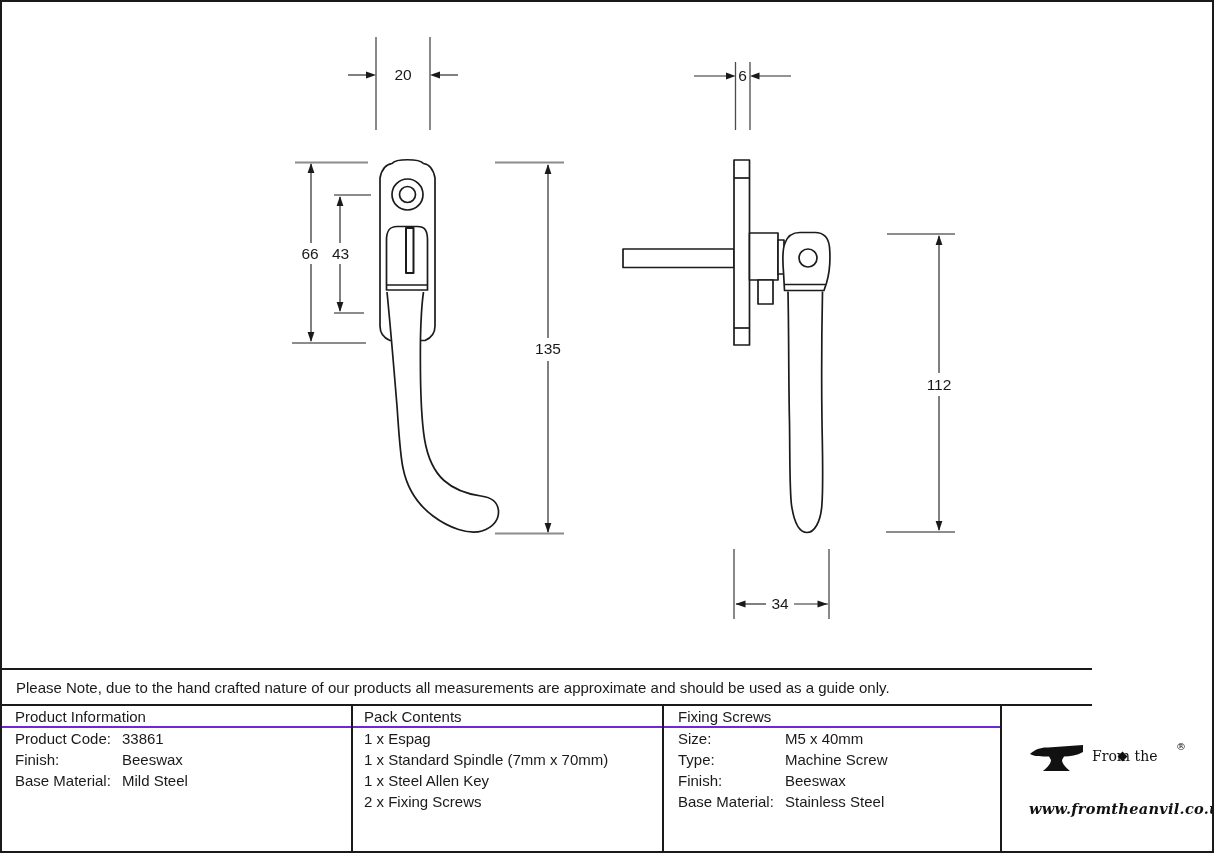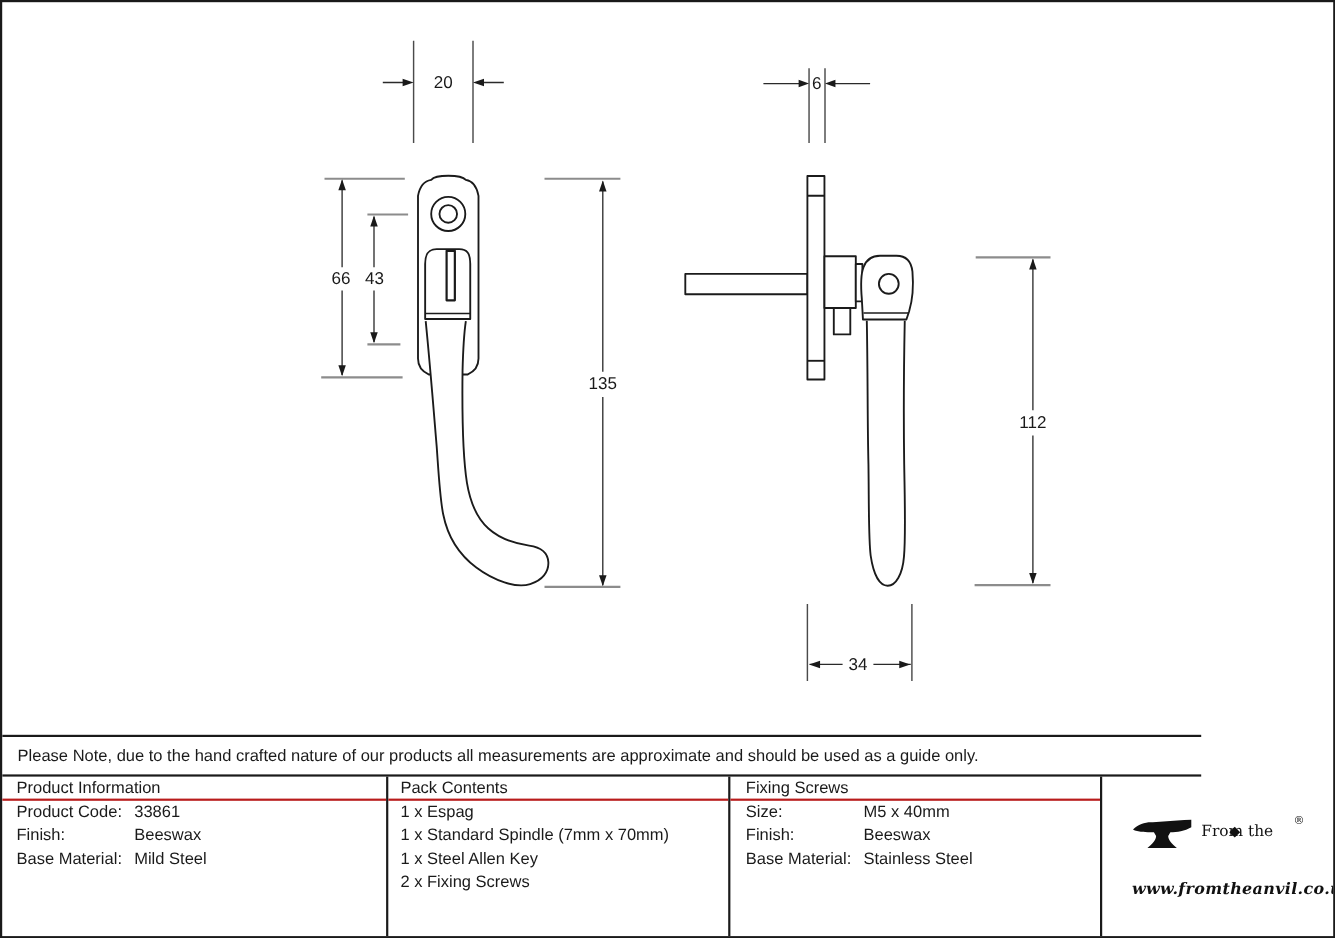--- a/index.html
+++ b/index.html
@@ -16,21 +16,21 @@
     box-sizing:border-box; border-top:2px solid #1a1a1a; border-bottom:2px solid #1a1a1a;
     display:flex; align-items:center; padding-left:14px; font-size:15px;
   }
   .spec-table { position:absolute; left:0; top:704px; width:1210px; height:145px; display:flex; }
   .col { box-sizing:border-box; border-right:2px solid #1a1a1a; }
   .col-product { width:351px; }
   .col-pack    { width:311px; }
   .col-screws  { width:338px; }
   .col-logo    { width:210px; border-right:none; display:flex; align-items:center; justify-content:center; }
   .col-header {
-    height:22px; box-sizing:border-box; border-bottom:2px solid #b91c1c;
+    height:22px; box-sizing:border-box; border-bottom:2px solid #6d28d9;
     display:flex; align-items:center; font-size:15px;
   }
   .pl13 { padding-left:13px; } .pl11 { padding-left:11px; } .pl14 { padding-left:14px; }
   .col-body { font-size:15px; line-height:21px; }
   .kv { display:flex; }
   .kv .k { width:107px; flex-shrink:0; }
 
   
   .logo-box { position:relative; width:158px; height:78px; }
   .logo-name {
@@ -182,20 +182,24 @@
     </div>
 
     <div class="col col-screws">
       <div class="col-header pl14">Fixing Screws</div>
       <div class="col-body pl14">
         <div class="kv">
           <span class="k">Size:</span>
           <span class="v">M5 x 40mm</span>
         </div>
         <div class="kv">
+          <span class="k">Type:</span>
+          <span class="v">Machine Screw</span>
+        </div>
+        <div class="kv">
           <span class="k">Finish:</span>
           <span class="v">Beeswax</span>
         </div>
         <div class="kv">
           <span class="k">Base Material:</span>
           <span class="v">Stainless Steel</span>
         </div>
       </div>
     </div>
 

